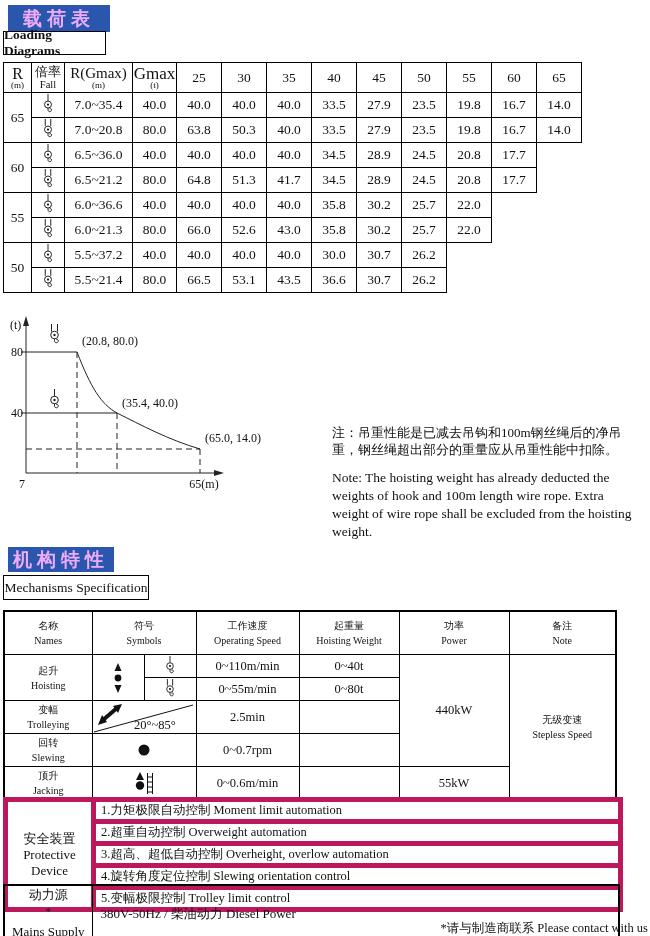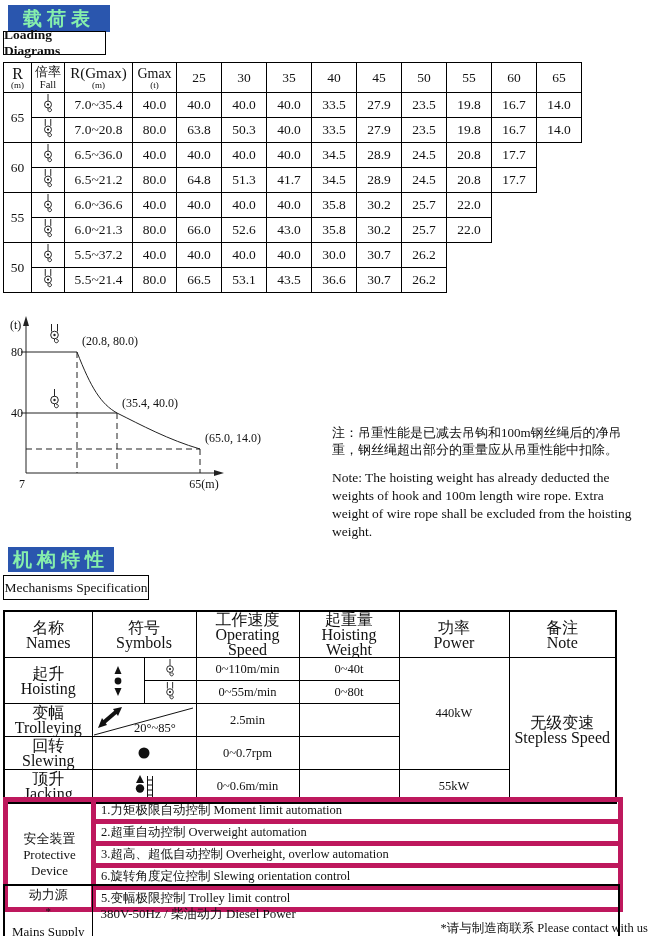--- a/index.html
+++ b/index.html
@@ -1,20 +1,20 @@
 <!DOCTYPE html>
 <html><head>
 <meta charset="utf-8">
 <style>
   html,body{margin:0;padding:0;background:#fff;}
   .page{position:relative;width:650px;height:936px;background:#fff;color:#111;
         font-family:"Liberation Serif","DejaVu Serif",serif;overflow:hidden;}
 
   
-  .badge-cn{position:absolute;background:#2a56ae;color:#86efac;display:flex;align-items:center;
+  .badge-cn{position:absolute;background:#2a56ae;color:#f0abfc;display:flex;align-items:center;
             justify-content:center;font-weight:bold;letter-spacing:5px;}
   .badge-en{position:absolute;background:#fff;border:1px solid #000;display:flex;align-items:center;
             justify-content:center;}
   #b1cn{left:8px;top:5px;width:102px;height:27px;font-size:19px;}
   #b1en{left:3px;top:31px;width:101px;height:22px;font-size:13.5px;font-weight:bold;}
   #b2cn{left:8px;top:547px;width:106px;height:25px;font-size:19px;}
   #b2en{left:3px;top:575px;width:144px;height:23px;font-size:13.5px;}
 
   
   .load-table{position:absolute;left:3px;top:62px;border-collapse:collapse;table-layout:fixed;}
@@ -40,21 +40,21 @@
   .note .en{margin-top:11px;font-size:13.5px;}
 
   
   .mech-table{position:absolute;left:3px;top:610px;border-collapse:collapse;table-layout:fixed;
               border:2px solid #000;}
   .mech-table td{border:1px solid #000;text-align:center;vertical-align:middle;padding:0;
                  font-size:12.5px;overflow:hidden;}
   .mech-table tr.mh td{height:42px;}
   .mech-table tr.r22 td{height:22px;}
   .mech-table tr.r32 td{height:32px;}
-  .cell2 span{display:block;line-height:15px;font-size:16px;}
+  .cell2 span{display:block;line-height:15px;font-size:10px;}
 
   
   .prot-table{position:absolute;left:3px;top:797px;border-collapse:collapse;table-layout:fixed;
               border:2px solid #000;}
   .prot-table td{border:5px solid #be185d;font-size:12.5px;padding:0 0 0 5px;height:16px;
                  text-align:left;vertical-align:middle;overflow:hidden;}
   .prot-table td.pname{text-align:center;padding:12px;}
   .pname span{display:block;line-height:16px;font-size:13px;}
   .mains-table{position:absolute;left:3px;top:884px;border-collapse:collapse;table-layout:fixed;
                border:2px solid #000;}
@@ -98,21 +98,21 @@
           </td>
         <td>
             <span class="h-mid">倍率</span>
             <span class="h-en">Fall</span>
           </td>
         <td>
             <span class="h-main" style="font-size:15px">R(Gmax)</span>
             <span class="h-unit">(m)</span>
           </td>
         <td>
-            <span class="h-main" style="font-size:14px">Gmax</span>
+            <span class="h-main" style="font-size:17px">Gmax</span>
             <span class="h-unit">(t)</span>
           </td>
         <td class="h-num">25</td>
         <td class="h-num">30</td>
         <td class="h-num">35</td>
         <td class="h-num">40</td>
         <td class="h-num">45</td>
         <td class="h-num">50</td>
         <td class="h-num">55</td>
         <td class="h-num">60</td>
@@ -495,21 +495,21 @@
       </td>
       <td>1.力矩极限自动控制  Moment limit automation</td>
     </tr>
     <tr>
           <td>2.超重自动控制  Overweight automation</td>
         </tr>
     <tr>
           <td>3.超高、超低自动控制  Overheight, overlow automation</td>
         </tr>
     <tr>
-          <td>6.旋转角度定位控制  Slewing orientation control</td>
+          <td>4.旋转角度定位控制  Slewing orientation control</td>
         </tr>
     <tr>
           <td>5.变幅极限控制  Trolley limit control</td>
         </tr>
   </tbody>
     </table>
 
   <table class="mains-table">
     <colgroup>
         <col style="width:88px">

